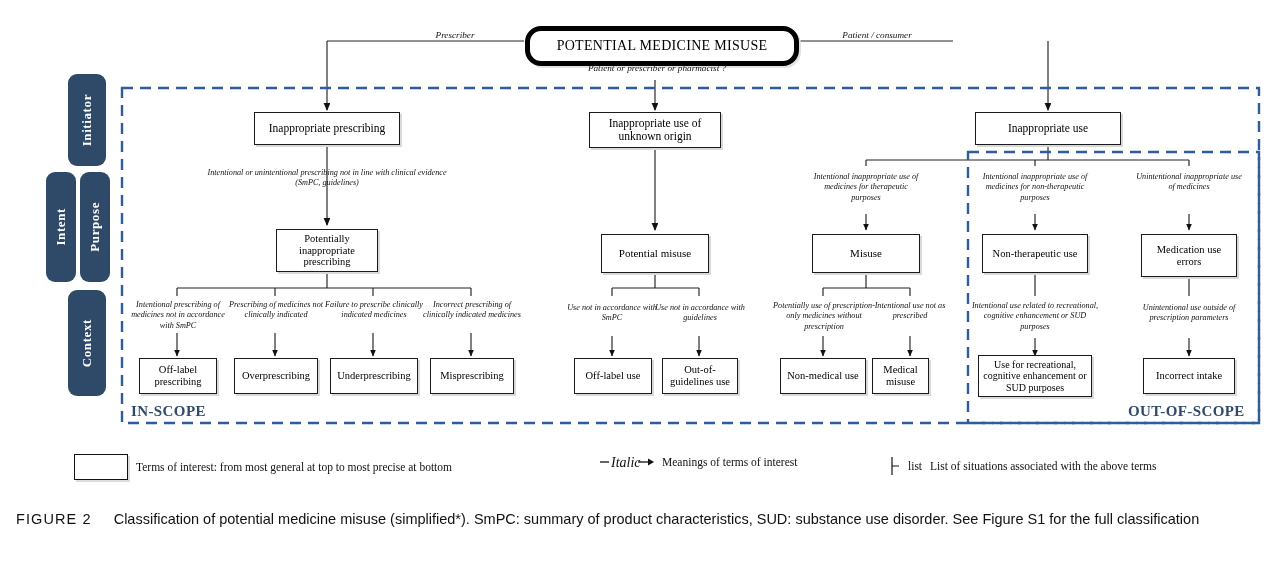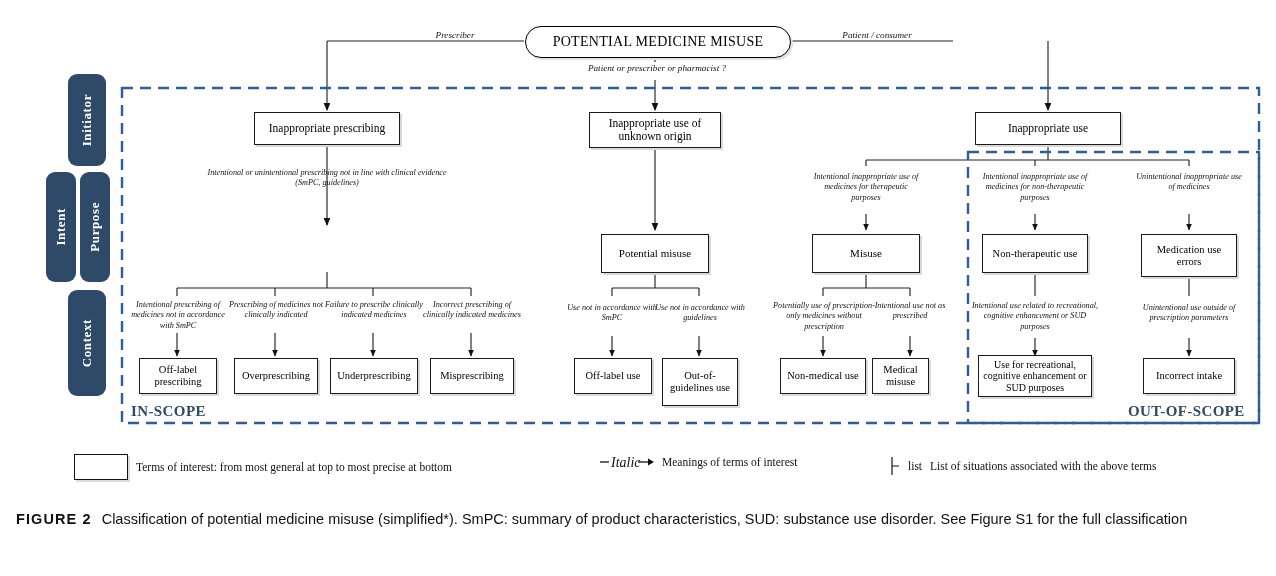--- a/index.html
+++ b/index.html
@@ -20,21 +20,21 @@
 
   
   .nbox{
     position:absolute;border:1px solid #1a1a1a;background:#fff;
     box-shadow:2px 2px 0 0 #d9d9d9;
     display:flex;align-items:center;justify-content:center;text-align:center;
     font-family:"Liberation Serif",serif;color:#000;
     line-height:1.12;padding:2px 3px;box-sizing:border-box;
   }
   .oval{
-    position:absolute;border:1px solid #000000;background:#fff;border-radius:16px;
+    position:absolute;border:5px solid #000000;background:#fff;border-radius:16px;
     box-shadow:2px 2px 0 0 #e2e2e2;
     display:flex;align-items:center;justify-content:center;text-align:center;
     font-family:"Liberation Serif",serif;letter-spacing:.3px;
   }
   
   .ann{
     position:absolute;font-family:"Liberation Serif",serif;font-style:italic;
     font-size:8.2px;line-height:1.25;text-align:center;color:#111;
   }
   .annL{
@@ -52,21 +52,21 @@
            font-family:"Liberation Serif",serif;font-size:11.5px;color:#111;}
   .lg-box{width:52px;height:24px;border:1px solid #111;background:#fff;
           box-shadow:2px 2px 0 0 #ddd;}
   .lg-ital{font-style:italic;}
   
   .caption{
     position:absolute;left:16px;top:508px;width:1250px;
     font-family:"Liberation Sans",sans-serif;font-size:14.5px;color:#111;
     line-height:1.55;
   }
-  .caption b{font-weight:bold;letter-spacing:1.1px;margin-right:10px;}
+  .caption b{font-weight:normal;letter-spacing:1.1px;margin-right:22px;}
   svg.wires{position:absolute;left:0;top:0;width:1276px;height:500px;overflow:visible;}
 </style>
 </head>
 <body>
 
 <div id="stage">
 
   <svg class="wires" viewBox="0 0 1276 500">
     <defs>
       <marker id="ah" markerWidth="9" markerHeight="9" refX="6.2" refY="3" orient="auto">
@@ -156,20 +156,23 @@
     <span>POTENTIAL MEDICINE MISUSE</span>
   </div>
   <div class="annL" style="left:400px;top:30px;width:110px;">Prescriber</div>
   <div class="annL" style="left:812px;top:30px;width:130px;">Patient / consumer</div>
   <div class="annL" style="left:520px;top:63px;width:274px;">Patient or prescriber or pharmacist ?</div>
 
   <div class="nbox" style="left:254px;top:112px;width:146px;height:33px;font-size:11.5px;">
     <span>Inappropriate prescribing</span>
   </div>
   <div class="ann" style="left:196px;top:168px;width:262px;">Intentional or unintentional prescribing not in line with clinical evidence (SmPC, guidelines)</div>
+  <div class="nbox" style="left:276px;top:229px;width:102px;height:43px;font-size:10.5px;">
+    <span>Potentially inappropriate prescribing</span>
+  </div>
 
   <div class="ann" style="left:126px;top:300px;width:104px;">Intentional prescribing of medicines not in accordance with SmPC</div>
   <div class="ann" style="left:224px;top:300px;width:104px;">Prescribing of medicines not clinically indicated</div>
   <div class="ann" style="left:322px;top:300px;width:104px;">Failure to prescribe clinically indicated medicines</div>
   <div class="ann" style="left:420px;top:300px;width:104px;">Incorrect prescribing of clinically indicated medicines</div>
 
   <div class="nbox" style="left:139px;top:358px;width:78px;height:36px;font-size:10.5px;">
     <span>Off-label prescribing</span>
   </div>
   <div class="nbox" style="left:234px;top:358px;width:84px;height:36px;font-size:10.5px;">
@@ -188,21 +191,21 @@
   <div class="nbox" style="left:601px;top:234px;width:108px;height:39px;font-size:11px;">
     <span>Potential misuse</span>
   </div>
 
   <div class="ann" style="left:560px;top:303px;width:104px;">Use not in accordance with SmPC</div>
   <div class="ann" style="left:648px;top:303px;width:104px;">Use not in accordance with guidelines</div>
 
   <div class="nbox" style="left:574px;top:358px;width:78px;height:36px;font-size:10.5px;">
     <span>Off-label use</span>
   </div>
-  <div class="nbox" style="left:662px;top:358px;width:76px;height:48px;font-size:10.5px;">
+  <div class="nbox" style="left:662px;top:358px;width:76px;height:36px;font-size:10.5px;">
     <span>Out-of-guidelines use</span>
   </div>
 
   <div class="nbox" style="left:975px;top:112px;width:146px;height:33px;font-size:11.5px;">
     <span>Inappropriate use</span>
   </div>
 
   <div class="ann" style="left:810px;top:172px;width:112px;">Intentional inappropriate use of medicines for therapeutic purposes</div>
   <div class="nbox" style="left:812px;top:234px;width:108px;height:39px;font-size:11px;">
     <span>Misuse</span>

